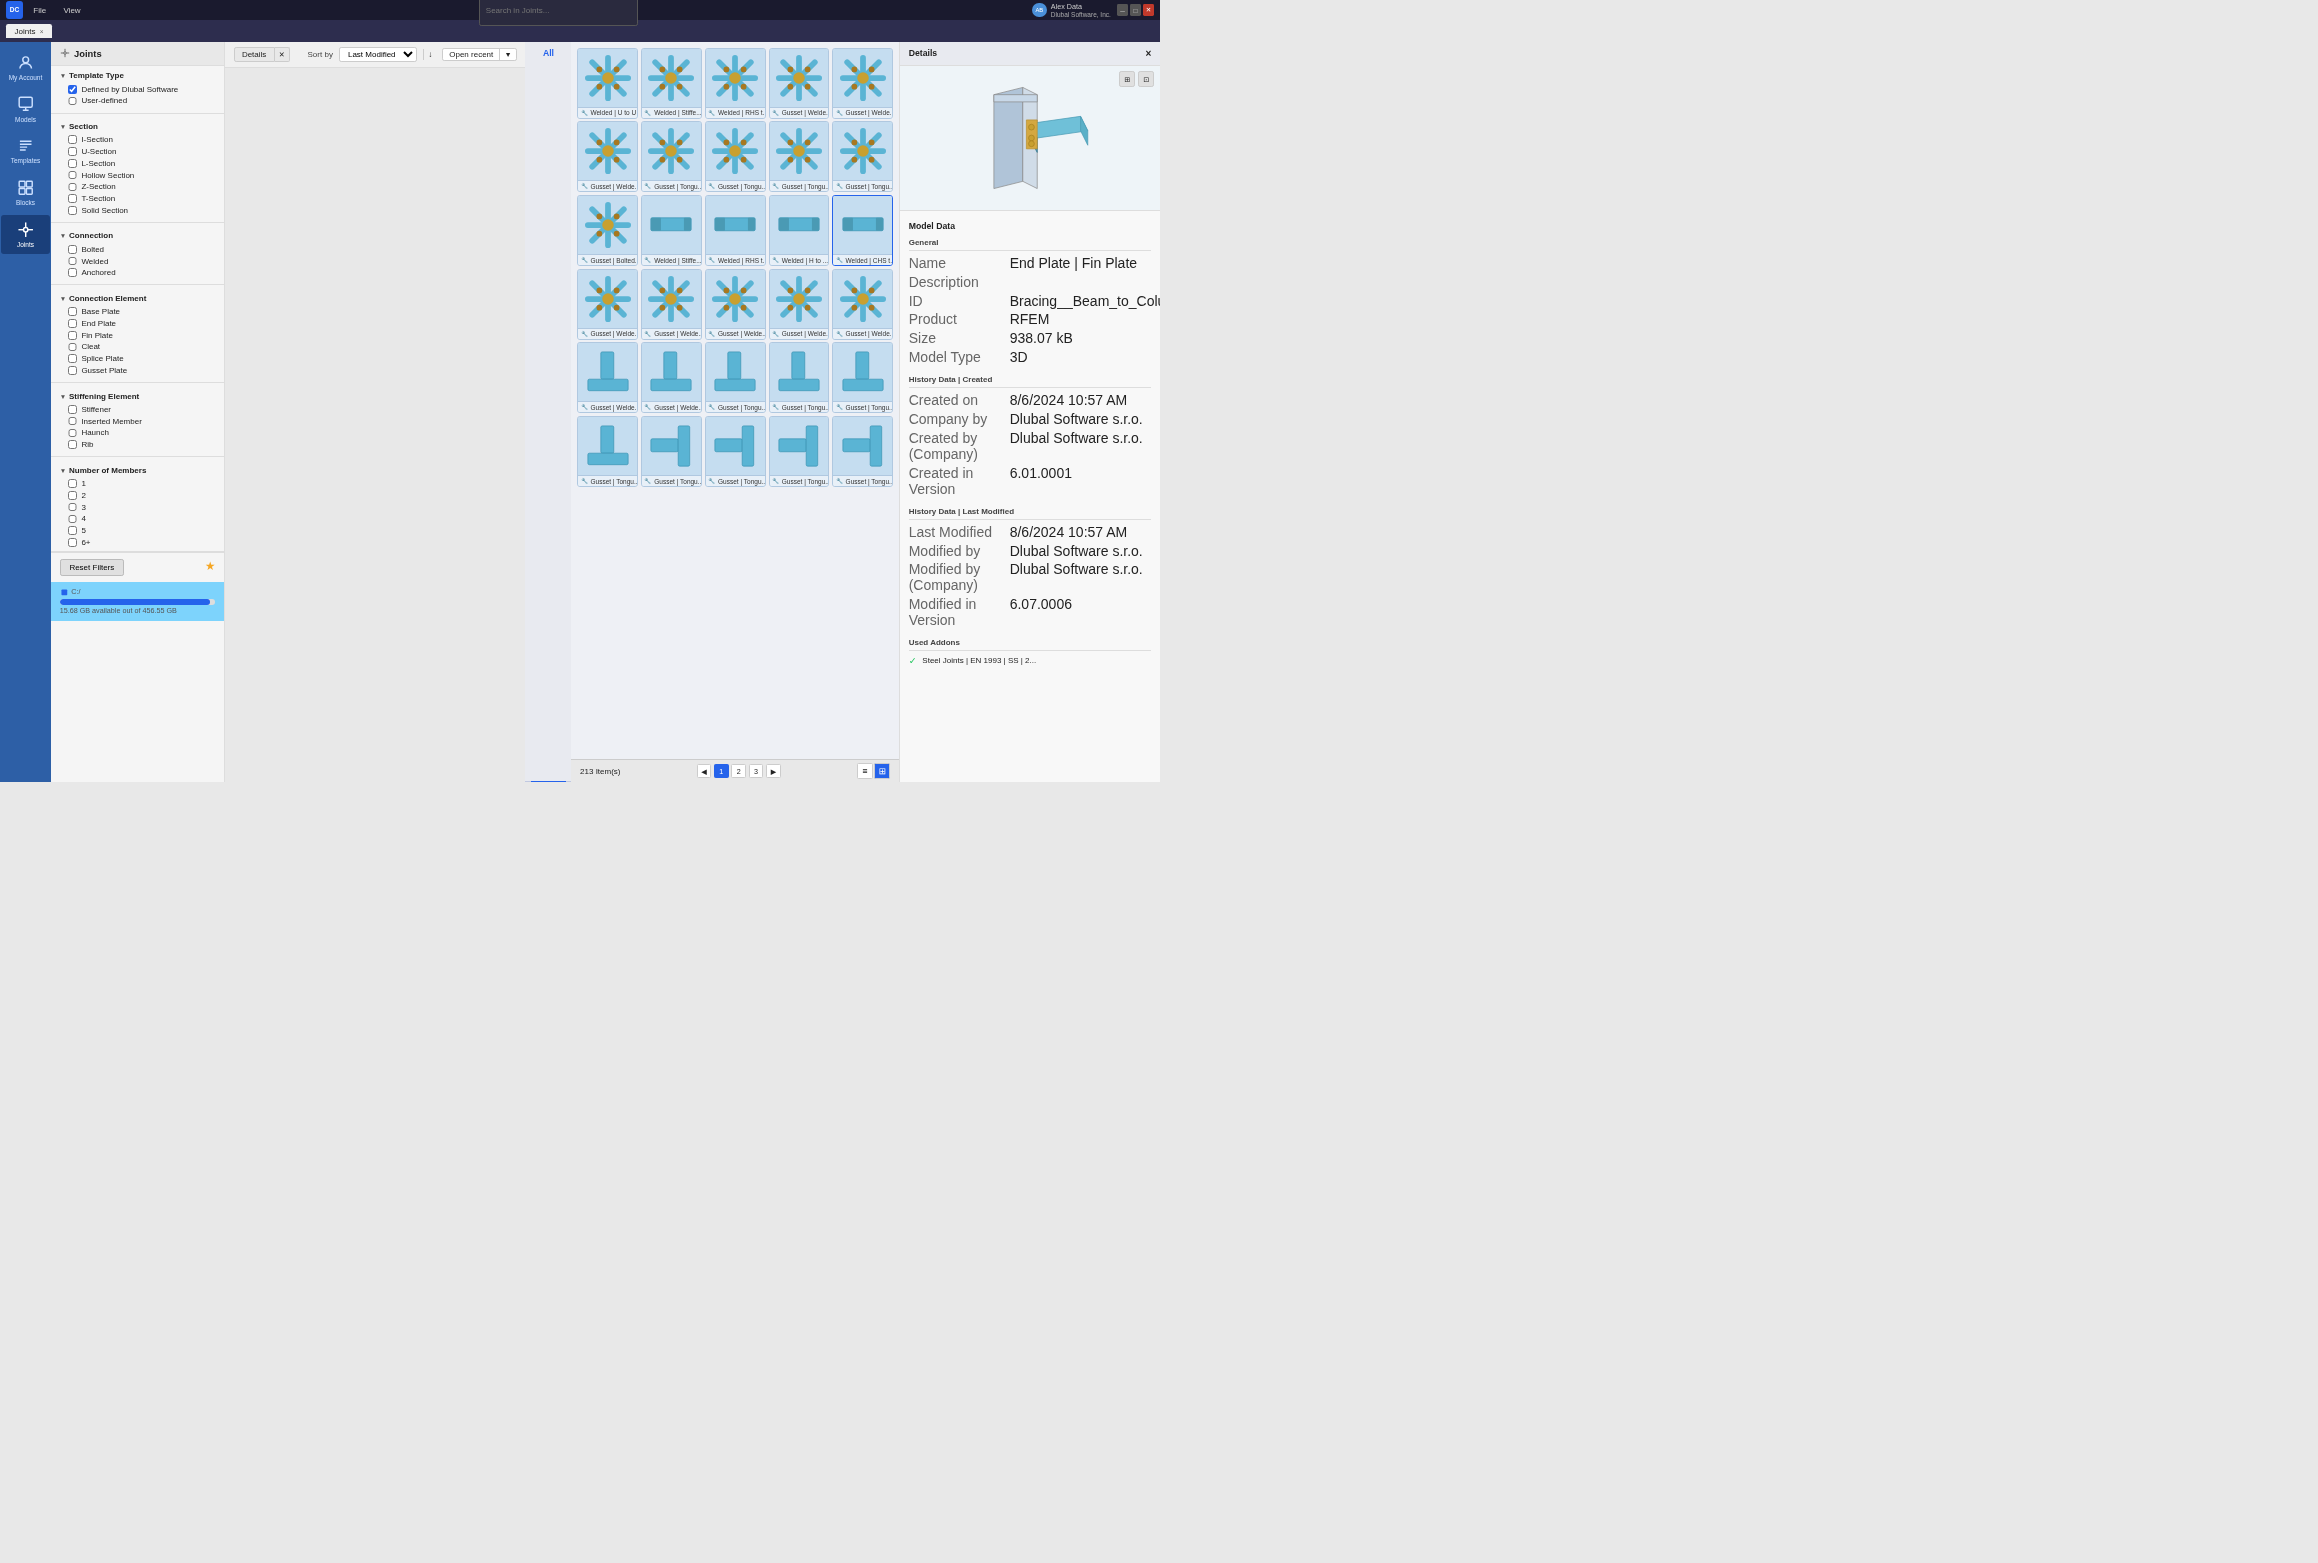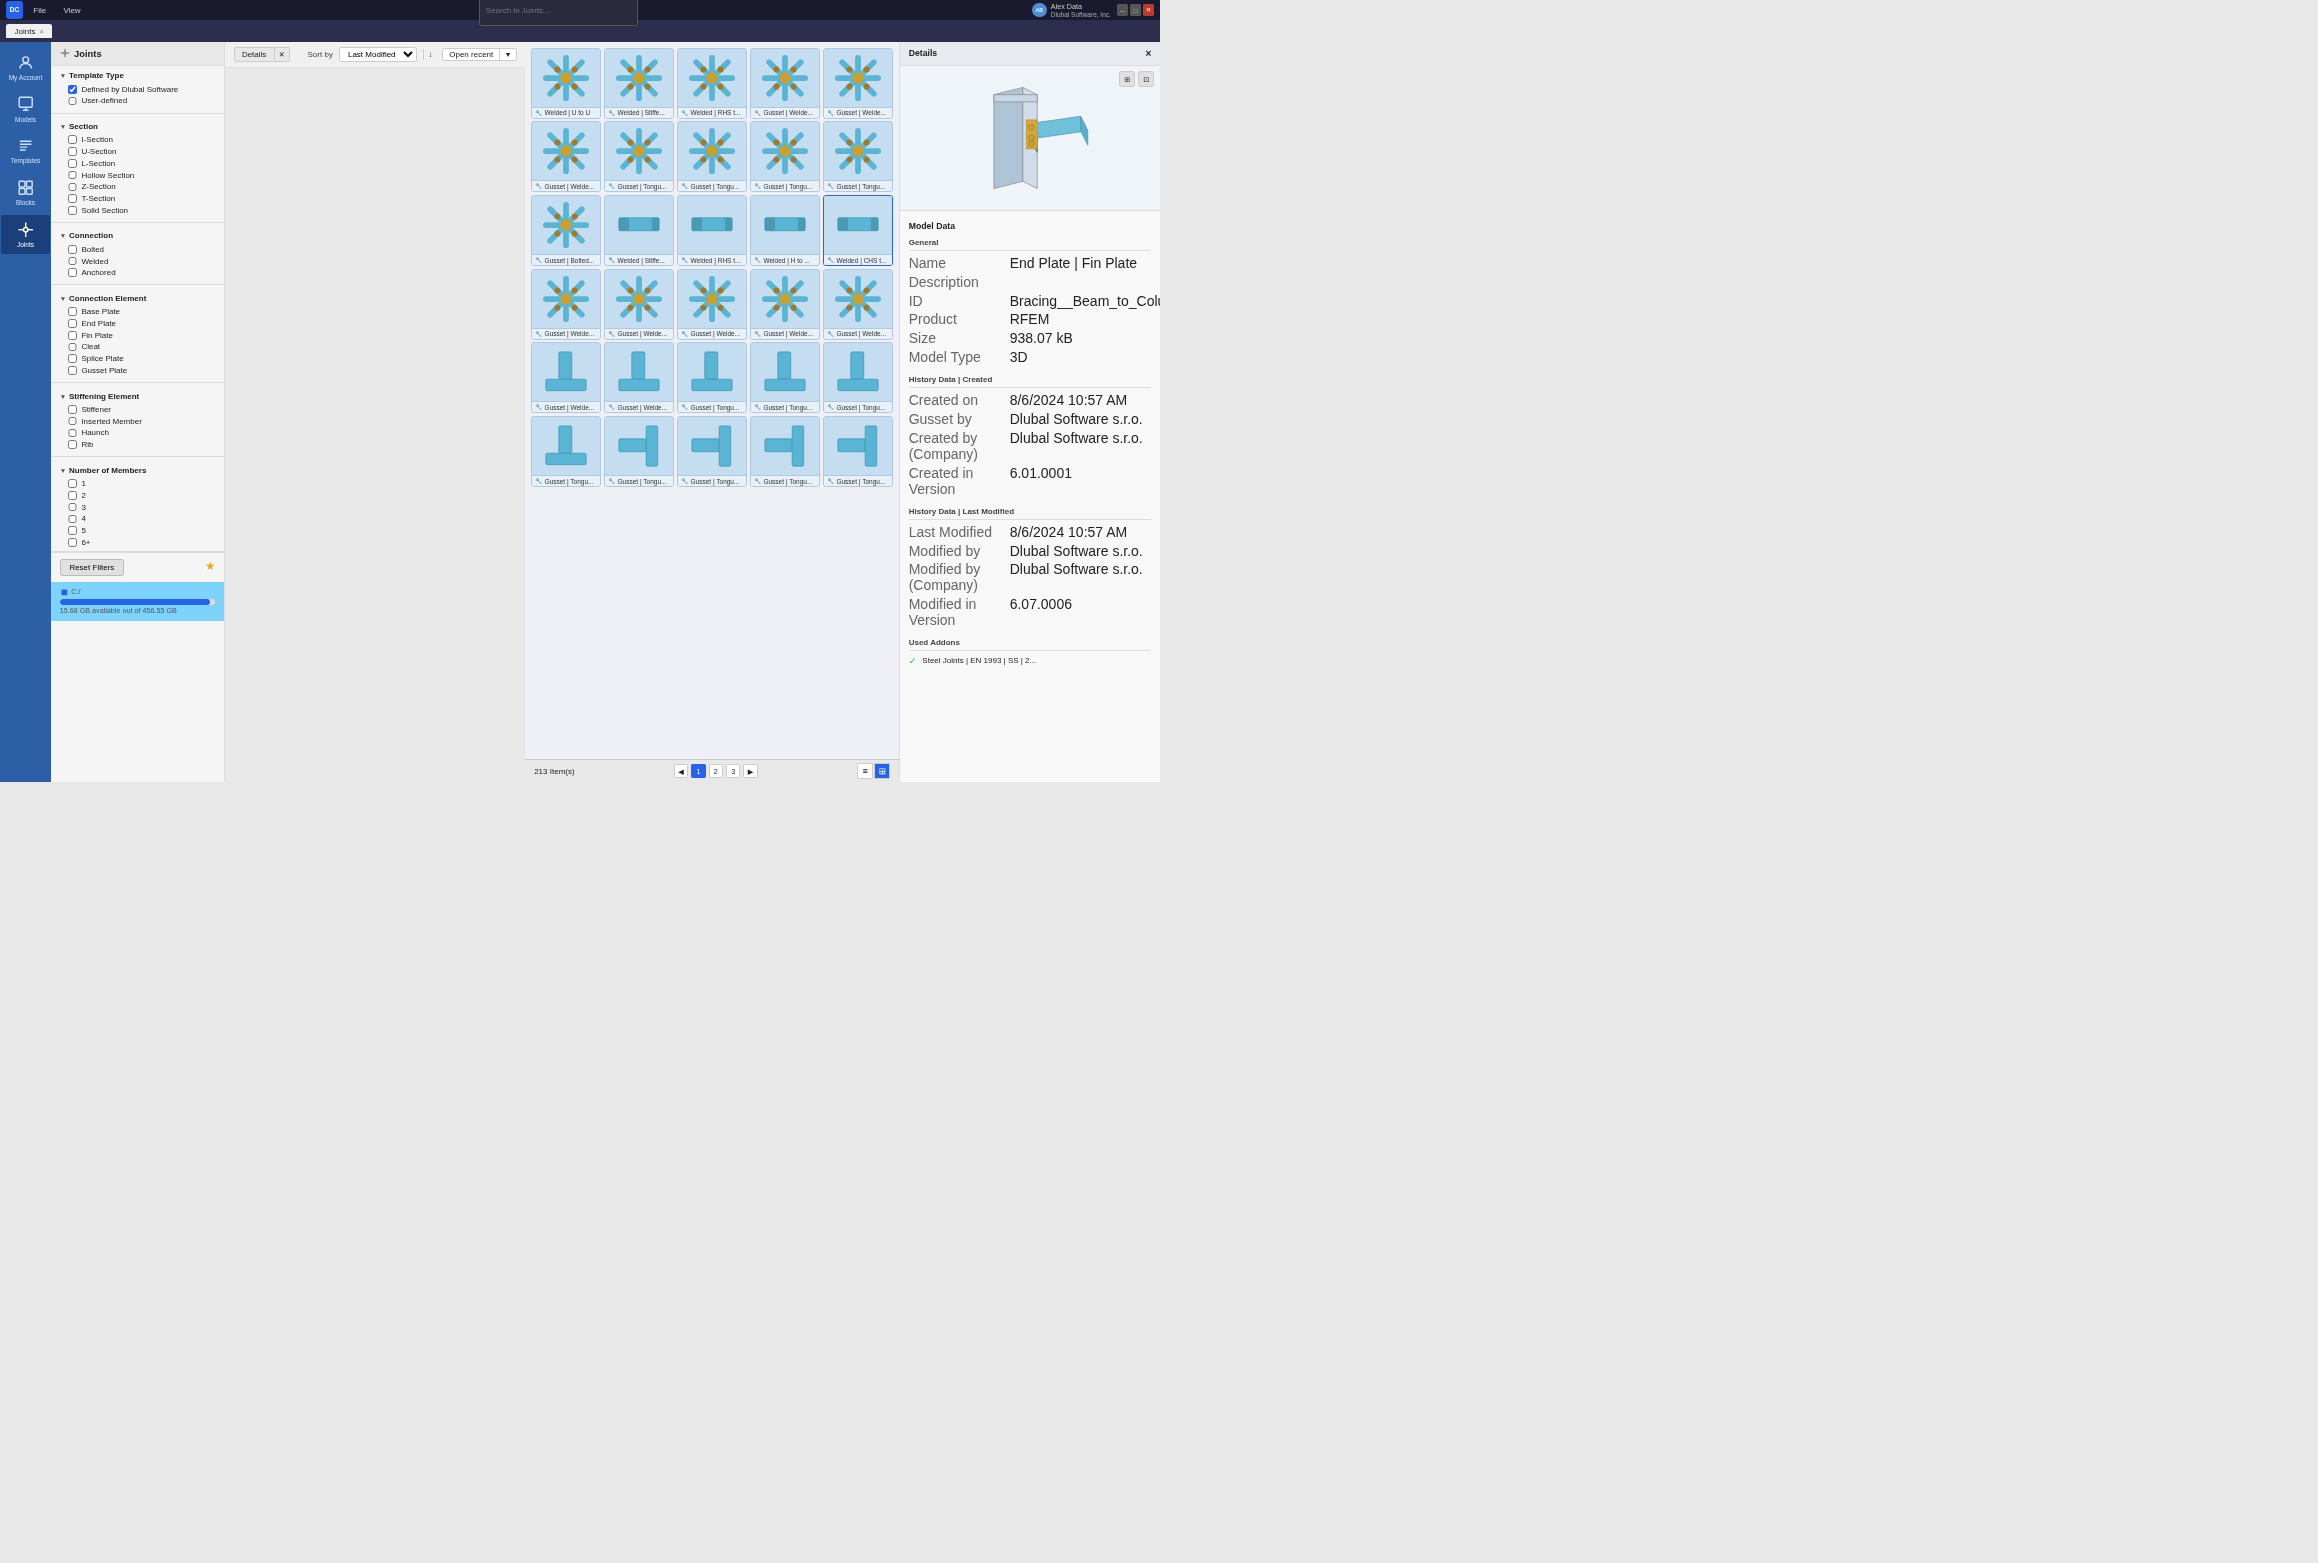--- a/index.html
+++ b/index.html
@@ -396,20 +396,23 @@
           <option>Date Created</option>
         </select>
       </div>
       <div class="sort-dir-btn">↓</div>
       <div class="open-recent">
         <div class="label">Open recent</div>
         <div class="arr">▼</div>
       </div>
     </div>
 
+    <div class="tab-strip">
+      <div class="content-tab active">All</div>
+    </div>
 
     <div style="flex:1;display:flex;overflow:hidden;">
 
       <div style="flex:1;display:flex;flex-direction:column;overflow:hidden;">
         <div class="grid-area" id="grid-container">
 
         <div class="grid-item">
     <div class="grid-item-img">
       <svg viewBox="0 0 64 64" width="43" height="43">
       <line x1="32" y1="4" x2="32" y2="60" stroke="#5ab4d4" stroke-width="8" stroke-linecap="round"></line>
@@ -962,21 +965,21 @@
             </div>
           </div>
 
           <div class="model-data-section">
             <div class="model-data-section-title">History Data | Created</div>
             <div class="model-data-row">
               <span class="model-data-key">Created on</span>
               <span class="model-data-value">8/6/2024 10:57 AM</span>
             </div>
             <div class="model-data-row">
-              <span class="model-data-key">Gusset by</span>
+              <span class="model-data-key">Company by</span>
               <span class="model-data-value">Dlubal Software s.r.o.</span>
             </div>
             <div class="model-data-row">
               <span class="model-data-key">Created by (Company)</span>
               <span class="model-data-value">Dlubal Software s.r.o.</span>
             </div>
             <div class="model-data-row">
               <span class="model-data-key">Created in Version</span>
               <span class="model-data-value">6.01.0001</span>
             </div>

